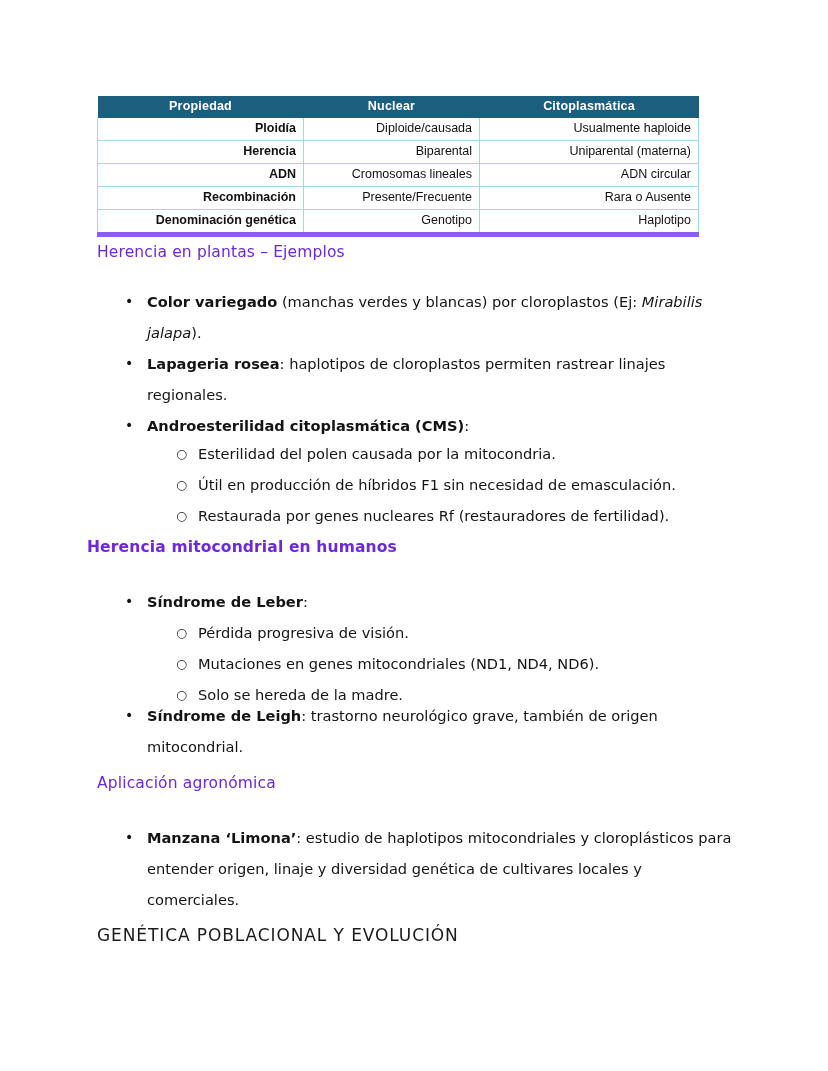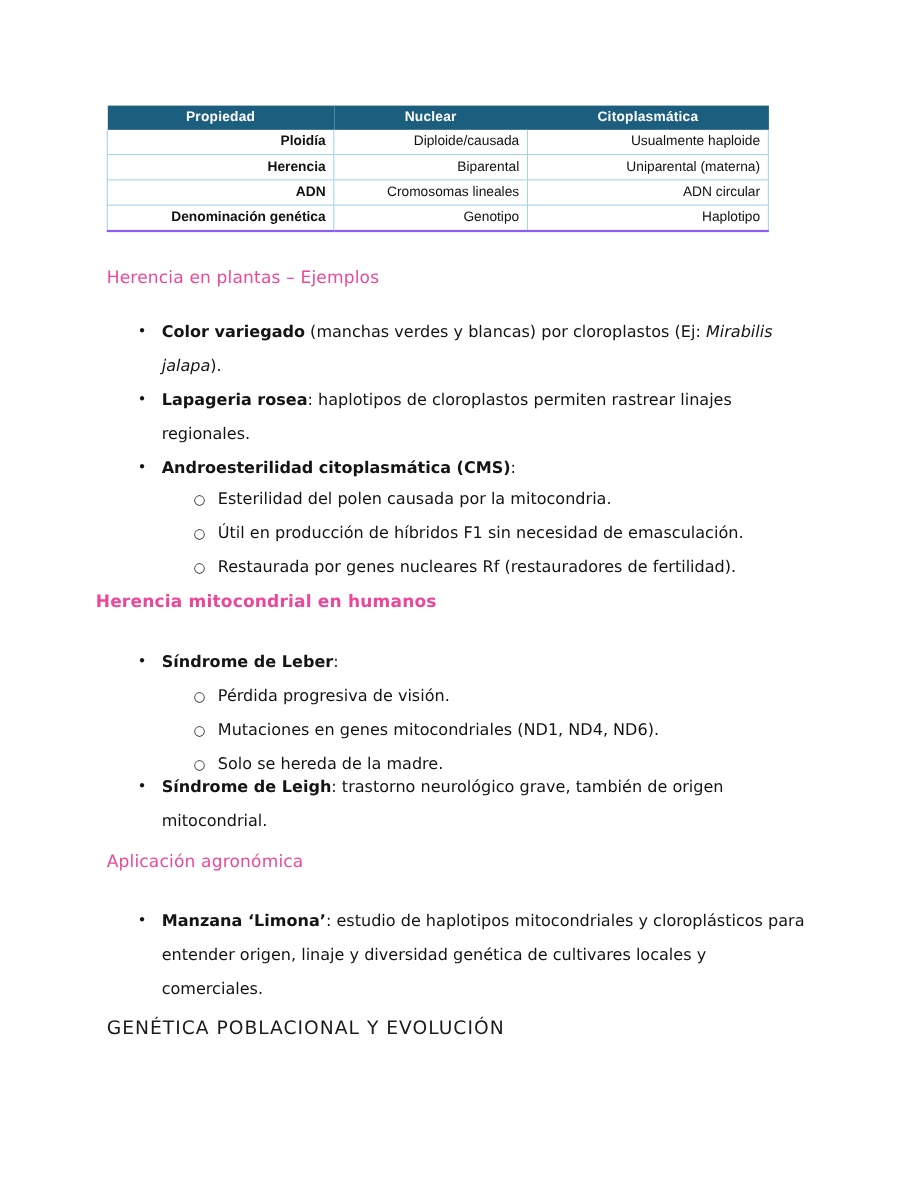--- a/index.html
+++ b/index.html
@@ -64,27 +64,27 @@
     height: 17px;
     white-space: nowrap;
     overflow: hidden;
     text-align: right;
   }
   table.cmp-table tbody tr td:first-child {
     border-left: 1px solid #a9d4e8;
     font-weight: bold;
   }
   table.cmp-table tbody tr:last-child td {
-    border-bottom: 2px solid #8b5cf6;
+    border-bottom: 5px solid #8b5cf6;
   }
 
   
   .sec-heading {
     position: absolute;
-    color: #ec4899;
+    color: #6d28d9;
     font-family: "DejaVu Sans", sans-serif;
     font-size: 15.5px;
     font-weight: normal;
     letter-spacing: 0.15px;
     white-space: nowrap;
   }
 
   
   .bullet-block {
     position: absolute;
@@ -161,20 +161,25 @@
           <td>Herencia</td>
           <td>Biparental</td>
           <td>Uniparental (materna)</td>
         </tr>
         <tr>
           <td>ADN</td>
           <td>Cromosomas lineales</td>
           <td>ADN circular</td>
         </tr>
         <tr>
+          <td>Recombinación</td>
+          <td>Presente/Frecuente</td>
+          <td>Rara o Ausente</td>
+        </tr>
+        <tr>
           <td>Denominación genética</td>
           <td>Genotipo</td>
           <td>Haplotipo</td>
         </tr>
       </tbody>
     </table>
   </div>
 
   <div class="sec-heading" style="left:97px; top:243px;">Herencia en plantas – Ejemplos</div>
 

